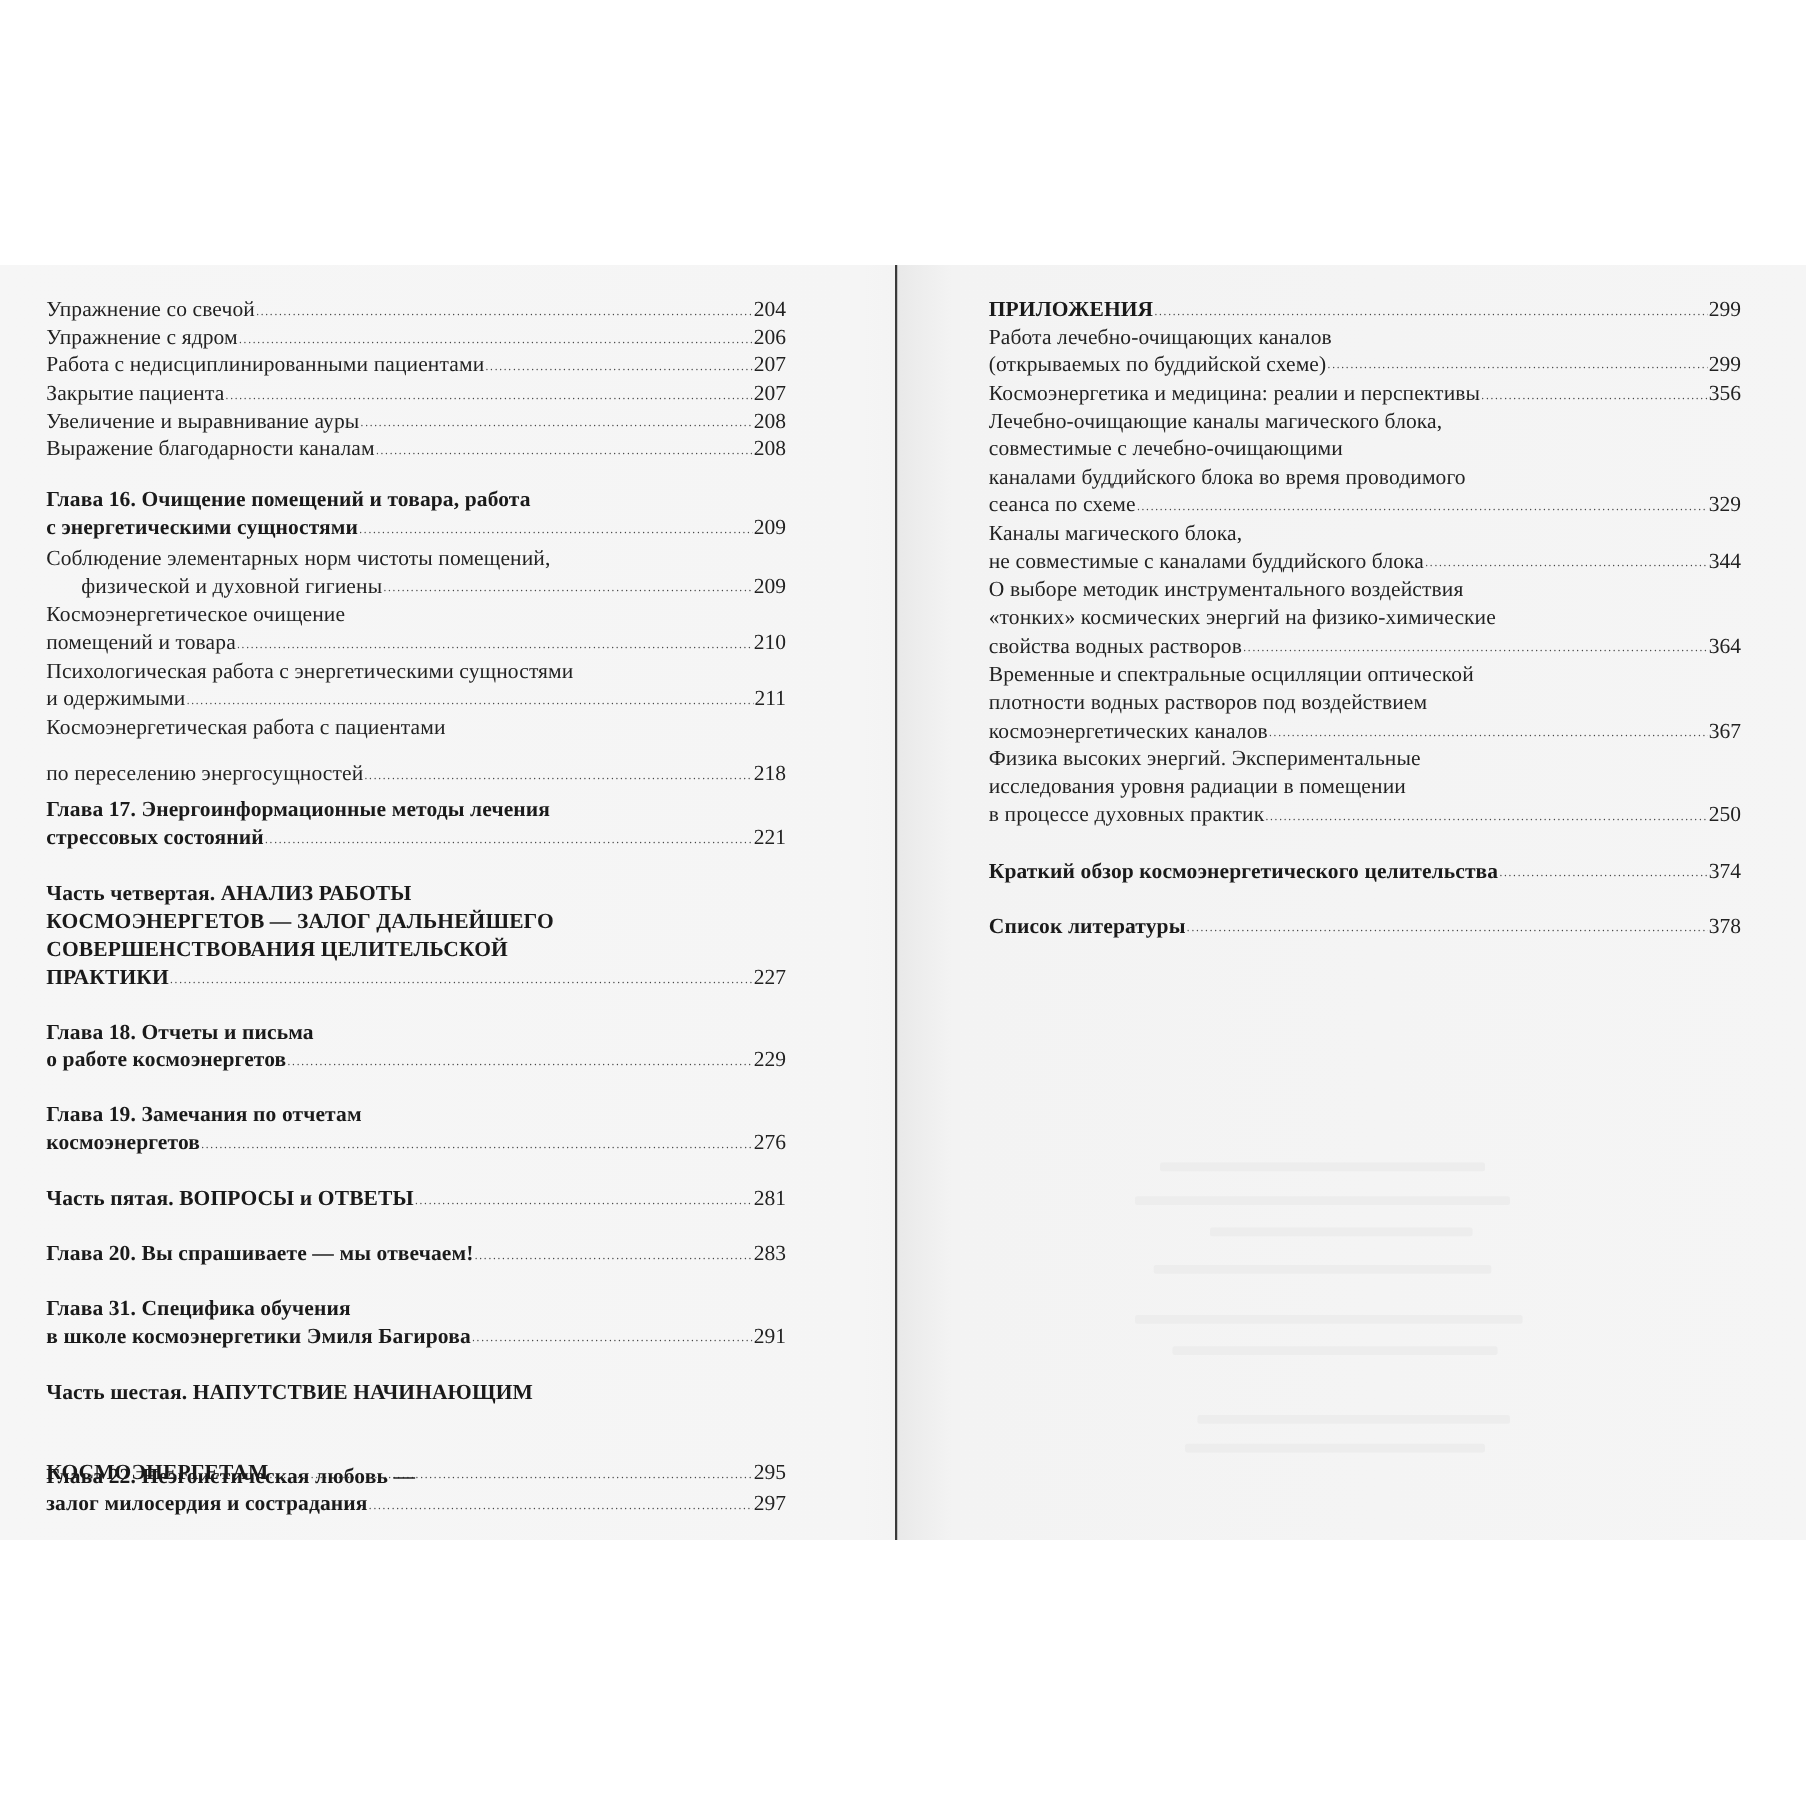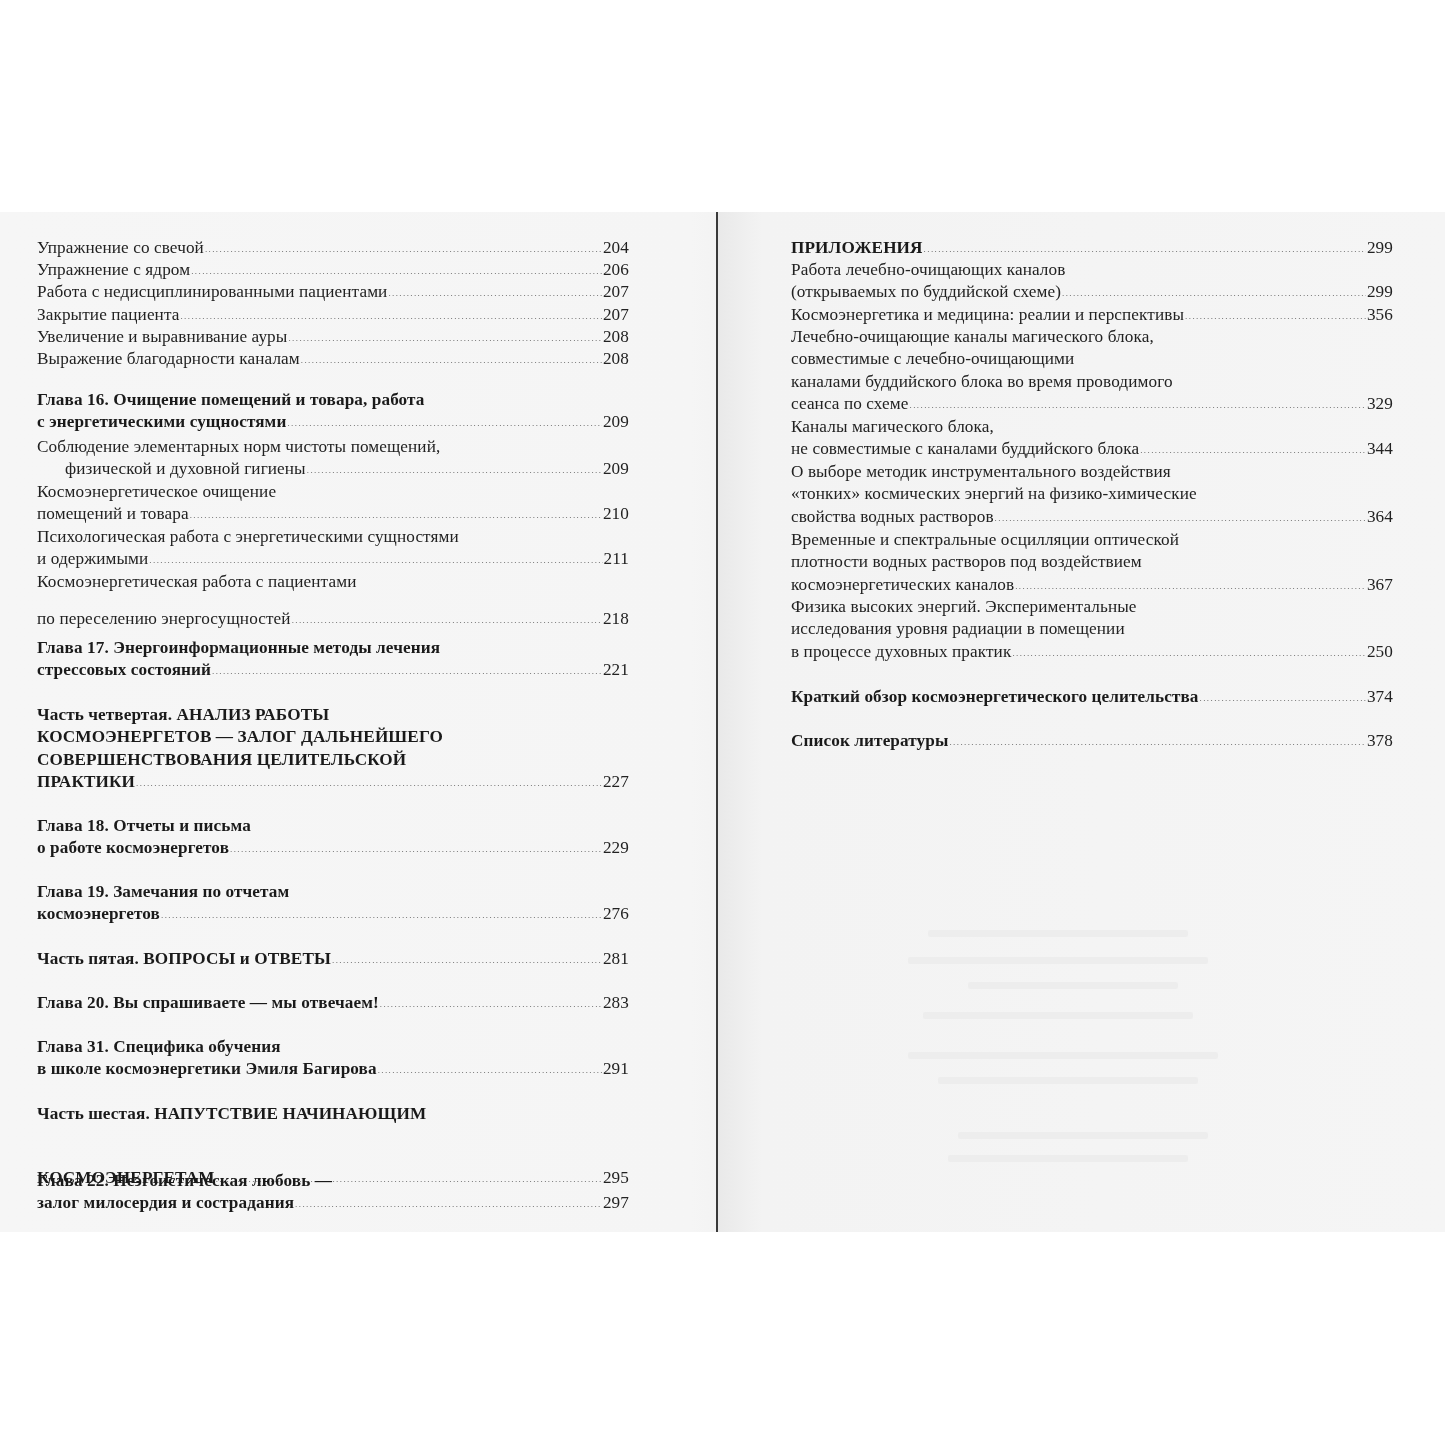--- a/index.html
+++ b/index.html
@@ -229,21 +229,21 @@
   <div class="toc toc-right" id="toc-right">
       <div>
         <div class="line bold with-num" style="top: 25px;">
           <span class="txt">ПРИЛОЖЕНИЯ</span>
           <span class="dots"></span>
           <span class="num">299</span>
         </div>
       </div>
       <div>
         <div class="line" style="top: 47px;"><span class="txt">Работа лечебно-очищающих каналов</span></div>
-        <div class="line with-num" style="top: 69.4px;">
+        <div class="line with-num" style="top: 69.4px; align-items: flex-end;">
           <span class="txt">(открываемых по буддийской схеме)</span>
           <span class="dots"></span>
           <span class="num">299</span>
         </div>
       </div>
       <div>
         <div class="line with-num" style="top: 92px;">
           <span class="txt">Космоэнергетика и медицина: реалии и перспективы</span>
           <span class="dots"></span>
           <span class="num">356</span>

